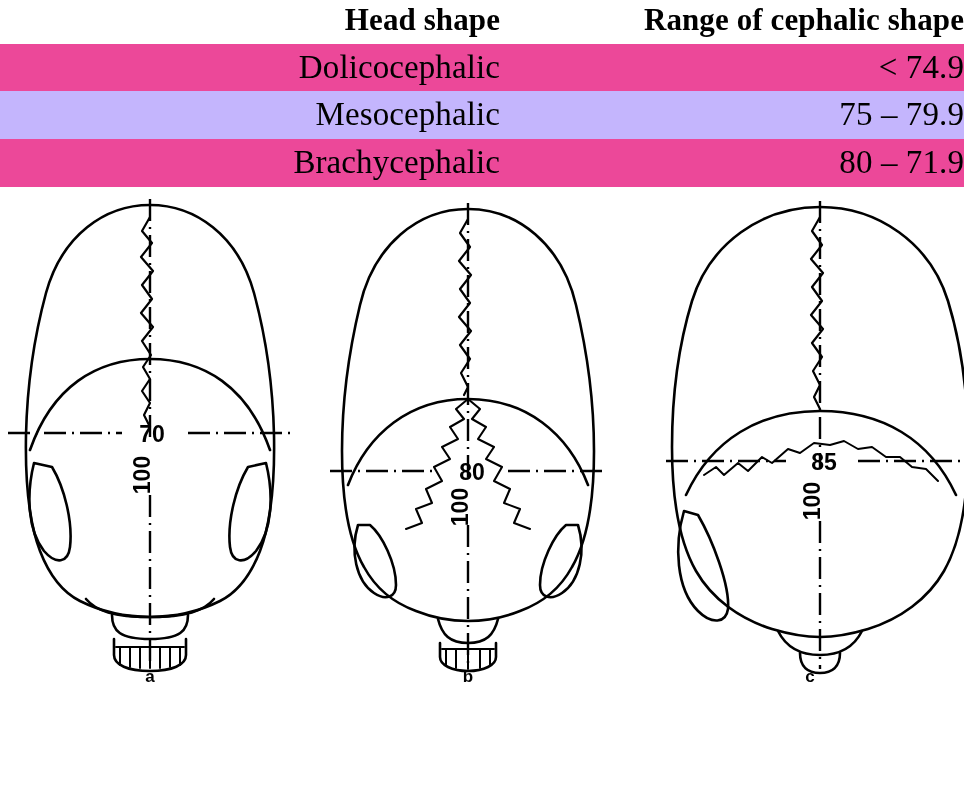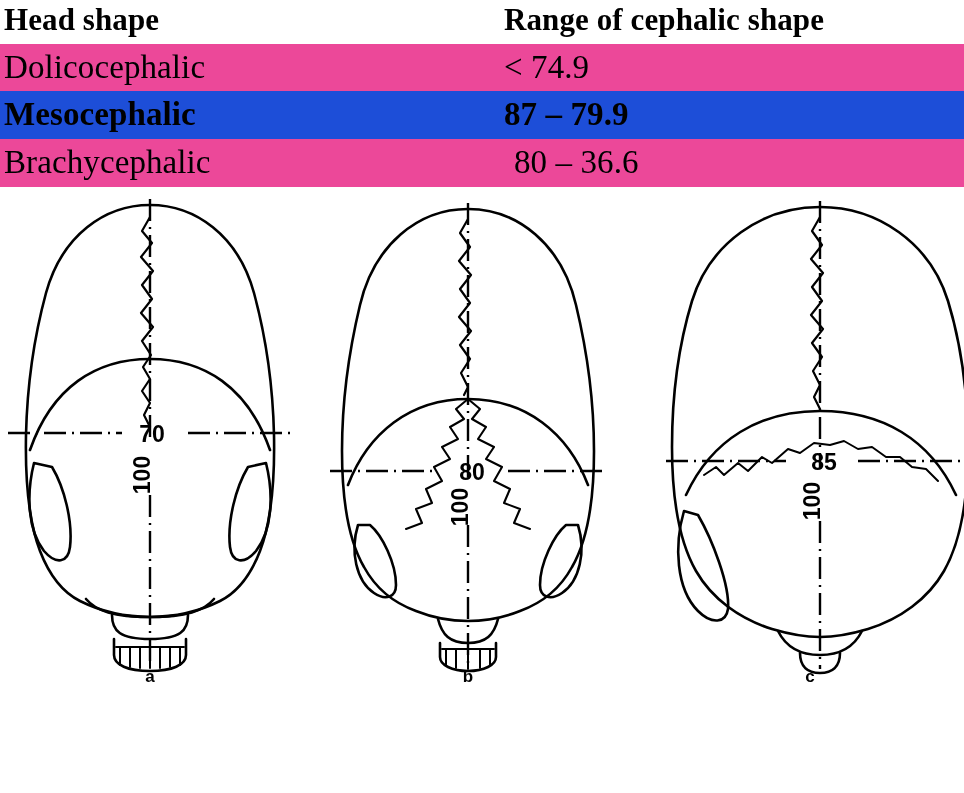--- a/index.html
+++ b/index.html
@@ -21,41 +21,40 @@
   }
 
   
   .cephalic-table {
     width: 964px;
     border-collapse: collapse;
     table-layout: fixed;
   }
   .cephalic-table th,
   .cephalic-table td {
-    text-align: left;
+    text-align: right;
     vertical-align: middle;
     padding: 2px 0 2px 4px;
     font-size: 33px;
     line-height: 1.32;
     letter-spacing: 0.1px;
   }
   .cephalic-table th {
     font-weight: bold;
     font-size: 31px;
     padding-top: 0px;
     padding-bottom: 3px;
   }
   .cephalic-table col.c1 { width: 500px; }
   .cephalic-table col.c2 { width: 464px; }
   .row-shaded td {
     background: #ec4899;
   }
   .row-plain td {
-    background: #1d4ed8;
-    font-weight: bold;
+    background: #c4b5fd;
   }
   .val-indent {
     padding-left: 14px !important;
   }
 
   
   .figure {
     position: relative;
     width: 880px;
     height: 490px;
@@ -95,25 +94,25 @@
         <th>Range of cephalic shape</th>
       </tr>
     </thead>
     <tbody>
       <tr class="row-shaded">
         <td>Dolicocephalic</td>
         <td>&lt; 74.9</td>
       </tr>
       <tr class="row-plain">
         <td>Mesocephalic</td>
-        <td>87 – 79.9</td>
+        <td>75 – 79.9</td>
       </tr>
       <tr class="row-shaded">
         <td>Brachycephalic</td>
-        <td class="val-indent">80 – 36.6</td>
+        <td class="val-indent">80 – 71.9</td>
       </tr>
     </tbody>
   </table>
 
   <div class="figure">
 
     <div class="skull a">
       <svg width="300" height="490" viewBox="0 0 300 490" xmlns="http://www.w3.org/2000/svg">
         <g fill="none" stroke="#000" stroke-width="2.6" stroke-linejoin="round" stroke-linecap="round">
 

